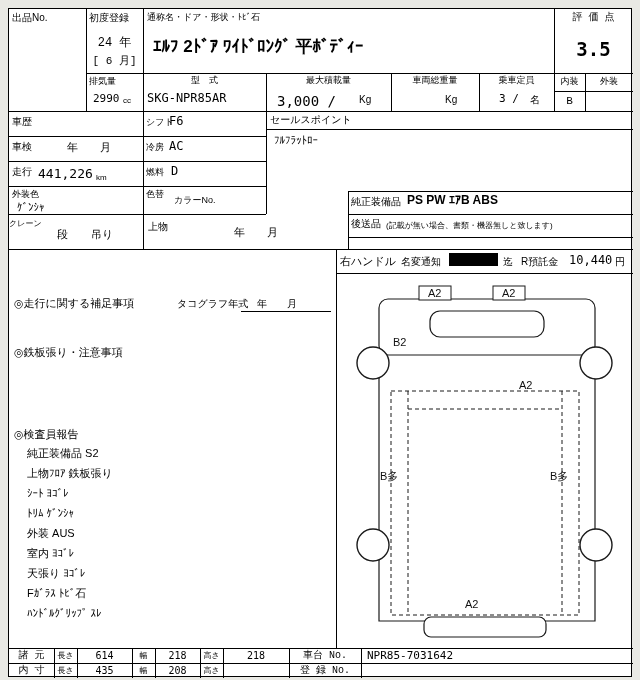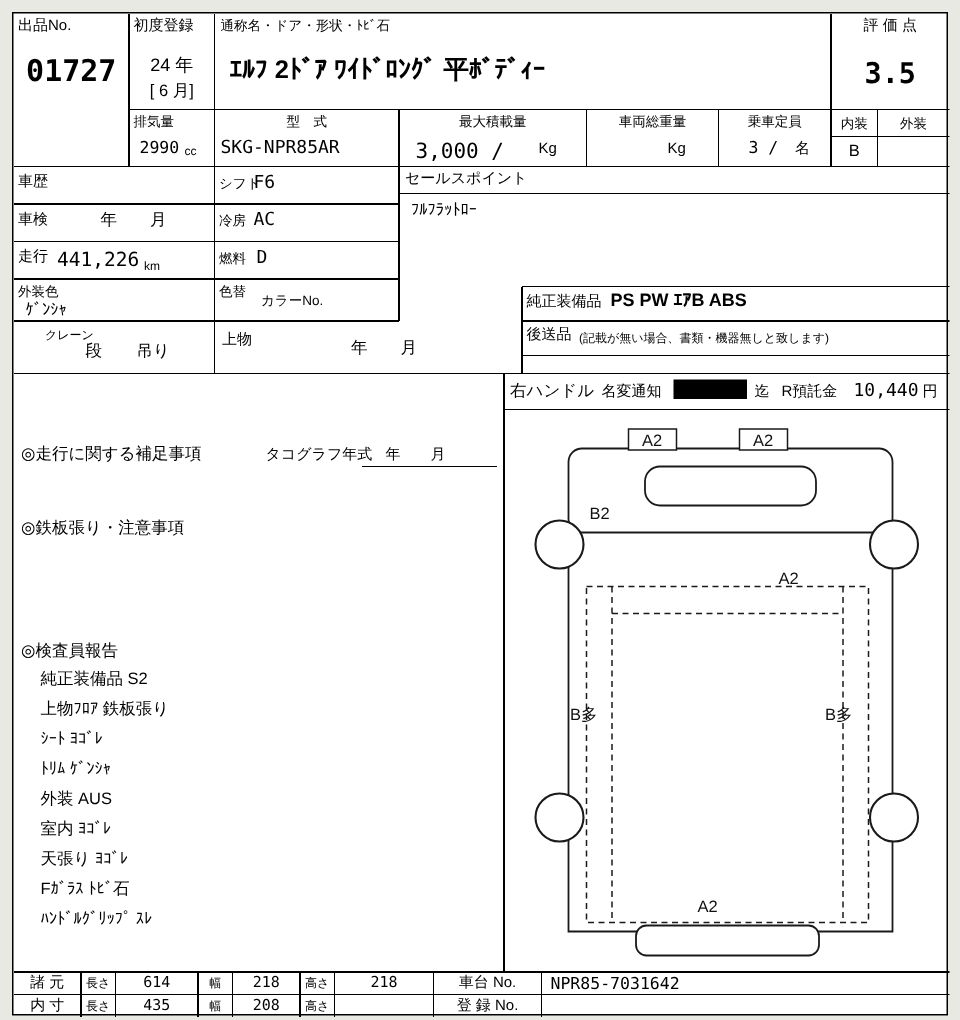--- a/index.html
+++ b/index.html
@@ -12,40 +12,39 @@
     overflow:hidden;
   }
   .form {
     position:absolute; left:8px; top:8px;
     width:624px; height:669px;
     background:#fff;
     border:1px solid #000;
   }
   .grid, .truck { position:absolute; left:0; top:0; pointer-events:none; }
   .t { position:absolute; white-space:nowrap; line-height:1.15; }
-  .c { text-align:center; }
+  .c { text-align:center;font-family:Liberation Mono, monospace; }
   .b { font-weight:bold; }
   .m { font-family:"DejaVu Sans Mono","Liberation Mono",monospace; }
   .redact { position:absolute; background:#000; }
 </style>
 </head>
 <body>
 
 <div class="form">
 
   <svg class="grid" width="624" height="669" viewBox="0 0 624 669">
     <path fill="none" stroke="#000" stroke-width="1" shape-rendering="crispEdges" d="M77 0 V102 M134 0 V240 M257 64 V205 M339 182 V240 M327 240 V639 M545 0 V102 M576 64 V102 M382 64 V102 M470 64 V102
          M45 639 V669 M68 639 V669 M123 639 V669 M146 639 V669 M191 639 V669 M214 639 V669 M280 639 V669 M352 639 V669
          M77 64 H624 M0 102 H624 M545 82 H624 M257 120 H624 M0 127 H257 M0 152 H257 M0 177 H257
          M339 182 H624 M0 205 H257 M339 205 H624 M339 228 H624 M0 240 H624 M327 264 H624
          M0 639 H624 M0 654 H624 M232 302 H322"></path>
   </svg>
 
   <div class="t" style="left:3px;top:3px;font-size:10px">出品No.</div>
-  <div class="t c m b" style="left:0;top:27px;width:77px;font-size:20px">01727</div>
   <div class="t" style="left:80px;top:3px;font-size:10px">初度登録</div>
   <div class="t c" style="left:77px;top:28px;width:57px;font-size:12px">24 年</div>
   <div class="t c" style="left:77px;top:46px;width:57px;font-size:11px">[ 6 月]</div>
   <div class="t" style="left:138px;top:3px;font-size:9px">通称名・ドア・形状・ﾄﾋﾞ石</div>
   <div class="t b" style="left:144px;top:28px;font-size:17px">ｴﾙﾌ 2ﾄﾞｱ ﾜｲﾄﾞﾛﾝｸﾞ 平ﾎﾞﾃﾞｨｰ</div>
   <div class="t c" style="left:545px;top:3px;width:79px;font-size:10px">評 価 点</div>
   <div class="t c b m" style="left:545px;top:30px;width:79px;font-size:19px">3.5</div>
 
   <div class="t" style="left:80px;top:67px;font-size:9px">排気量</div>
   <div class="t m" style="left:84px;top:84px;font-size:11px">2990</div>
@@ -74,21 +73,21 @@
   <div class="t m" style="left:160px;top:131px;font-size:12px">AC</div>
   <div class="t" style="left:3px;top:157px;font-size:10px">走行</div>
   <div class="t m" style="left:29px;top:158px;font-size:13px">441,226</div>
   <div class="t" style="left:87px;top:164px;font-size:8px">km</div>
   <div class="t" style="left:137px;top:158px;font-size:9px">燃料</div>
   <div class="t m" style="left:162px;top:156px;font-size:12px">D</div>
   <div class="t" style="left:3px;top:180px;font-size:9px">外装色</div>
   <div class="t" style="left:8px;top:192px;font-size:11px">ｹﾞﾝｼｬ</div>
   <div class="t" style="left:137px;top:180px;font-size:9px">色替</div>
   <div class="t" style="left:165px;top:186px;font-size:9px">カラーNo.</div>
-  <div class="t" style="left:21px;top:210px;font-size:8px">クレーン</div>
+  <div class="t" style="left:0;top:210px;font-size:8px">クレーン</div>
   <div class="t" style="left:48px;top:219px;font-size:11px">段</div>
   <div class="t" style="left:82px;top:219px;font-size:11px">吊り</div>
   <div class="t" style="left:139px;top:212px;font-size:10px">上物</div>
   <div class="t" style="left:225px;top:217px;font-size:11px">年　　月</div>
 
   <div class="t" style="left:261px;top:105px;font-size:10px">セールスポイント</div>
   <div class="t" style="left:265px;top:125px;font-size:11px">ﾌﾙﾌﾗｯﾄﾛｰ</div>
   <div class="t" style="left:342px;top:187px;font-size:10px">純正装備品</div>
   <div class="t b" style="left:398px;top:185px;font-size:12px">PS PW ｴｱB ABS</div>
   <div class="t" style="left:342px;top:209px;font-size:10px">後送品</div>

